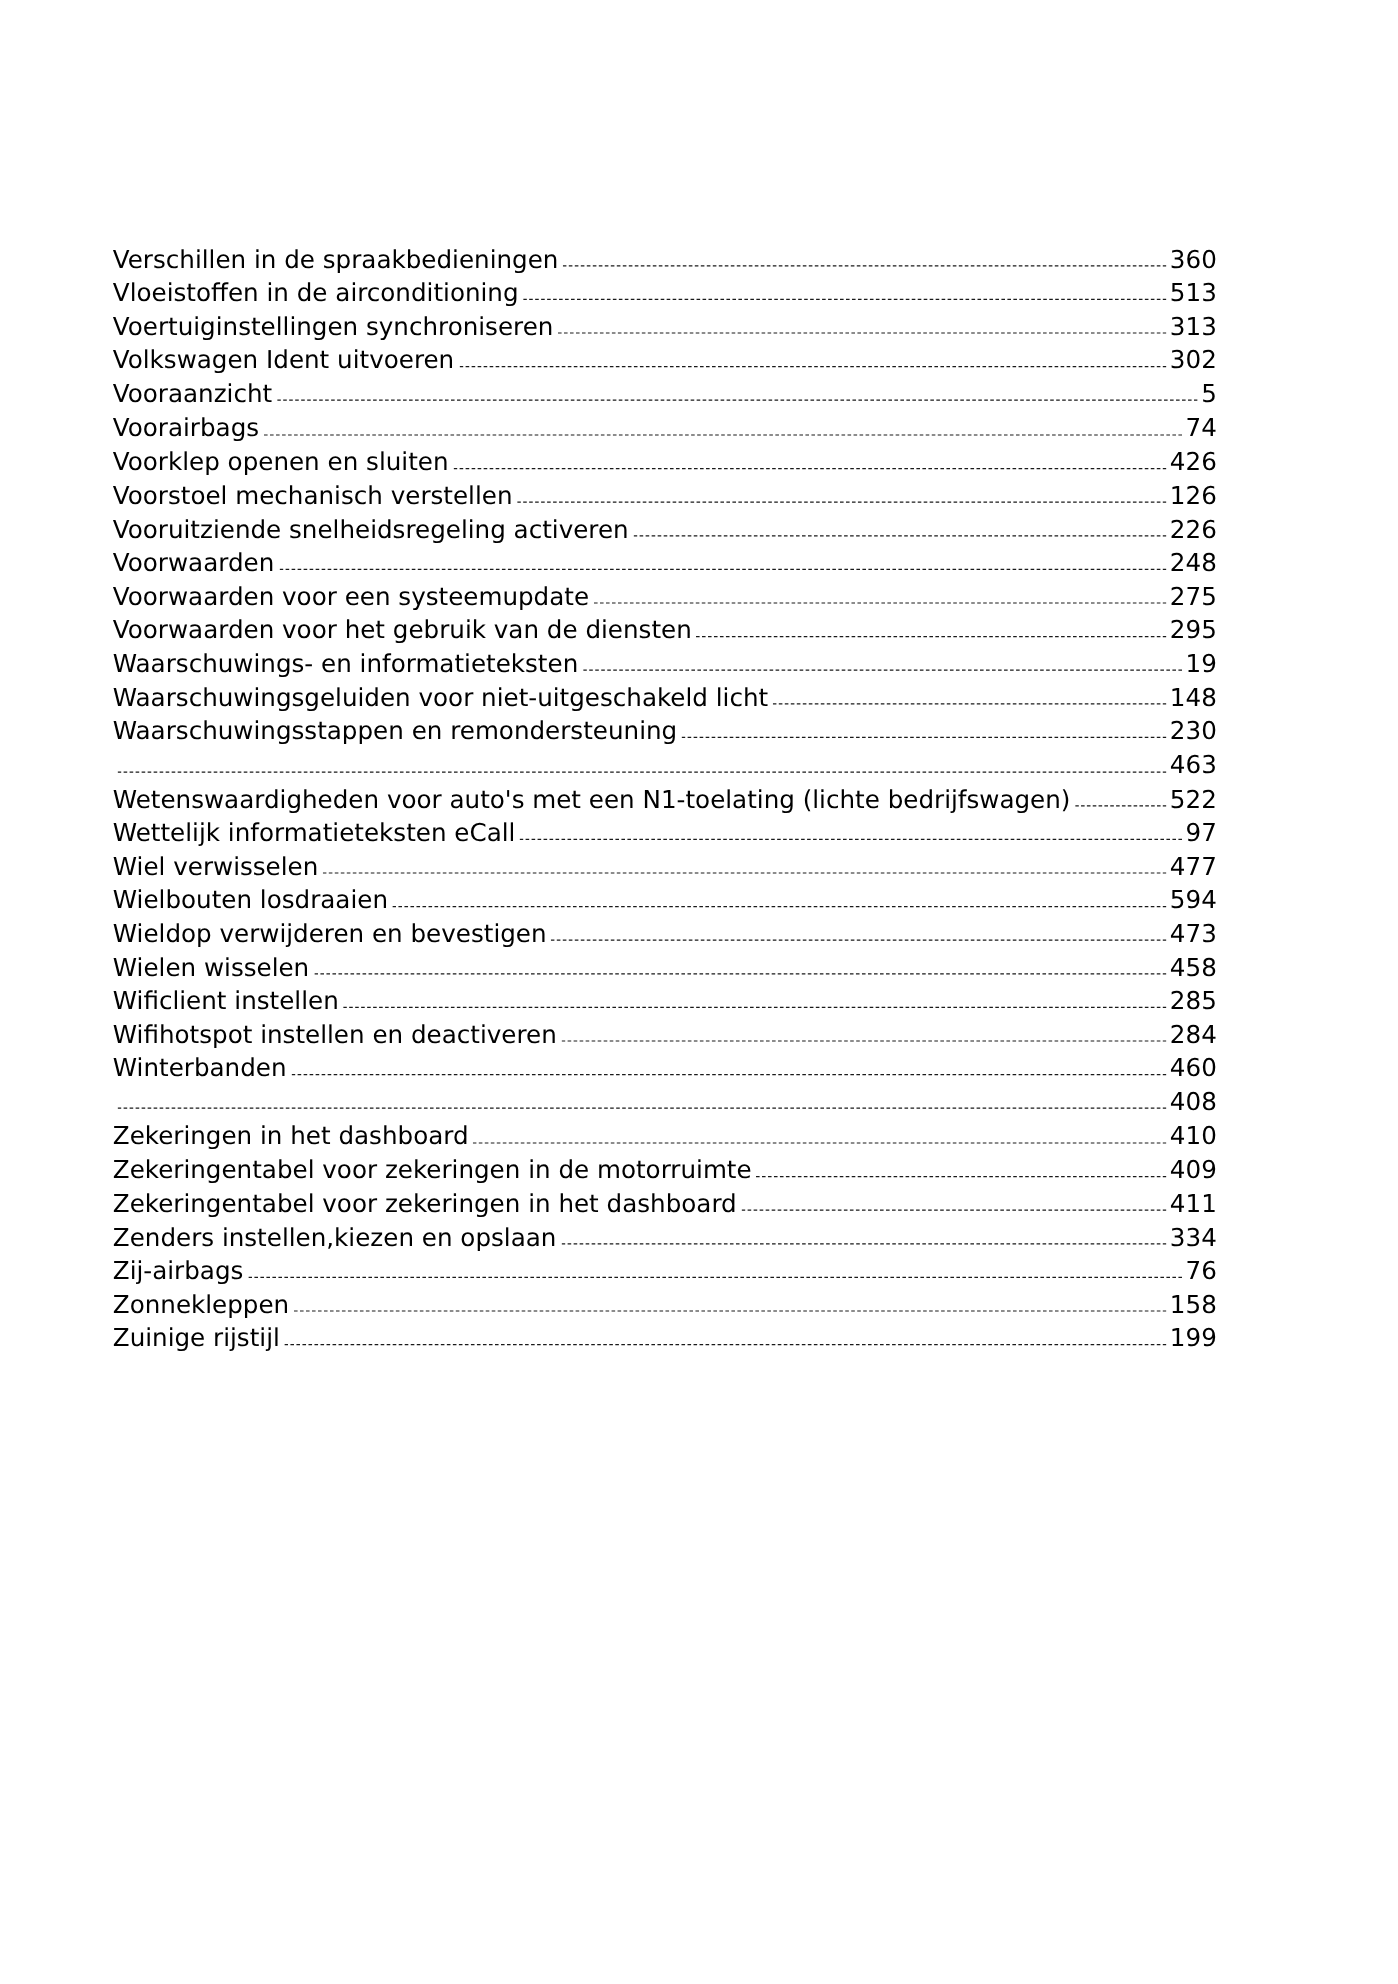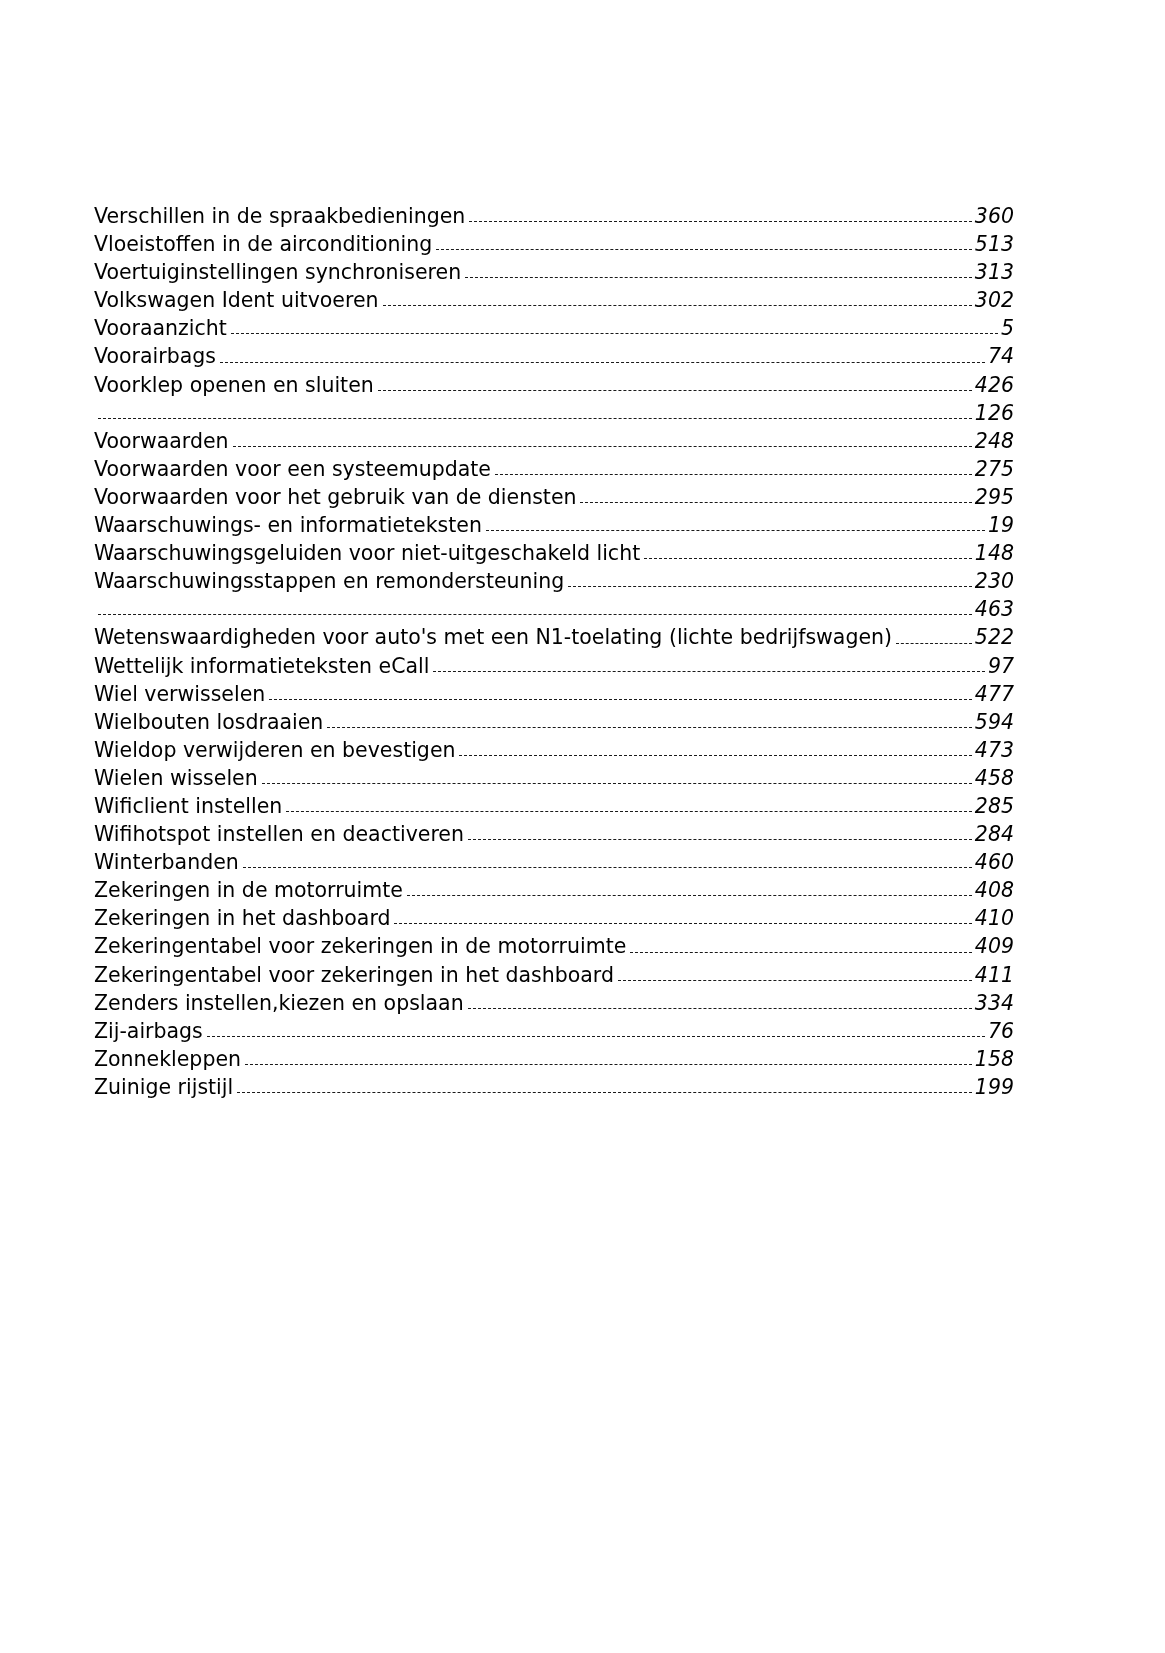--- a/index.html
+++ b/index.html
@@ -49,21 +49,20 @@
     content: "";
     position: absolute;
     left: 0;
     right: 0;
     bottom: 4px;
     border-bottom: 1.6px dashed #1a1a1a;
   }
   .entry-page {
     flex: 0 0 auto;
     text-align: right;
-    font-style: italic;
   }
 </style>
 </head>
 <body>
 
 <div class="page">
   <div class="index-list" id="index-list">
       <div class="index-entry">
         <span class="entry-title">Verschillen in de spraakbedieningen</span>
         <span class="leader"></span>
@@ -93,24 +92,30 @@
         <span class="entry-title">Voorairbags</span>
         <span class="leader"></span>
         <span class="entry-page">74</span>
       </div>
       <div class="index-entry">
         <span class="entry-title">Voorklep openen en sluiten</span>
         <span class="leader"></span>
         <span class="entry-page">426</span>
       </div>
       <div class="index-entry">
+        <span class="entry-title">Voorstoel mechanisch verstellen</span>
         <span class="leader"></span>
         <span class="entry-page">126</span>
       </div>
       <div class="index-entry">
+        <span class="entry-title">Vooruitziende snelheidsregeling activeren</span>
+        <span class="leader"></span>
+        <span class="entry-page">226</span>
+      </div>
+      <div class="index-entry">
         <span class="entry-title">Voorwaarden</span>
         <span class="leader"></span>
         <span class="entry-page">248</span>
       </div>
       <div class="index-entry">
         <span class="entry-title">Voorwaarden voor een systeemupdate</span>
         <span class="leader"></span>
         <span class="entry-page">275</span>
       </div>
       <div class="index-entry">
@@ -176,21 +181,20 @@
         <span class="entry-title">Wifihotspot instellen en deactiveren</span>
         <span class="leader"></span>
         <span class="entry-page">284</span>
       </div>
       <div class="index-entry">
         <span class="entry-title">Winterbanden</span>
         <span class="leader"></span>
         <span class="entry-page">460</span>
       </div>
       <div class="index-entry">
-        <span class="entry-title">Zekeringen in de motorruimte</span>
         <span class="leader"></span>
         <span class="entry-page">408</span>
       </div>
       <div class="index-entry">
         <span class="entry-title">Zekeringen in het dashboard</span>
         <span class="leader"></span>
         <span class="entry-page">410</span>
       </div>
       <div class="index-entry">
         <span class="entry-title">Zekeringentabel voor zekeringen in de motorruimte</span>

